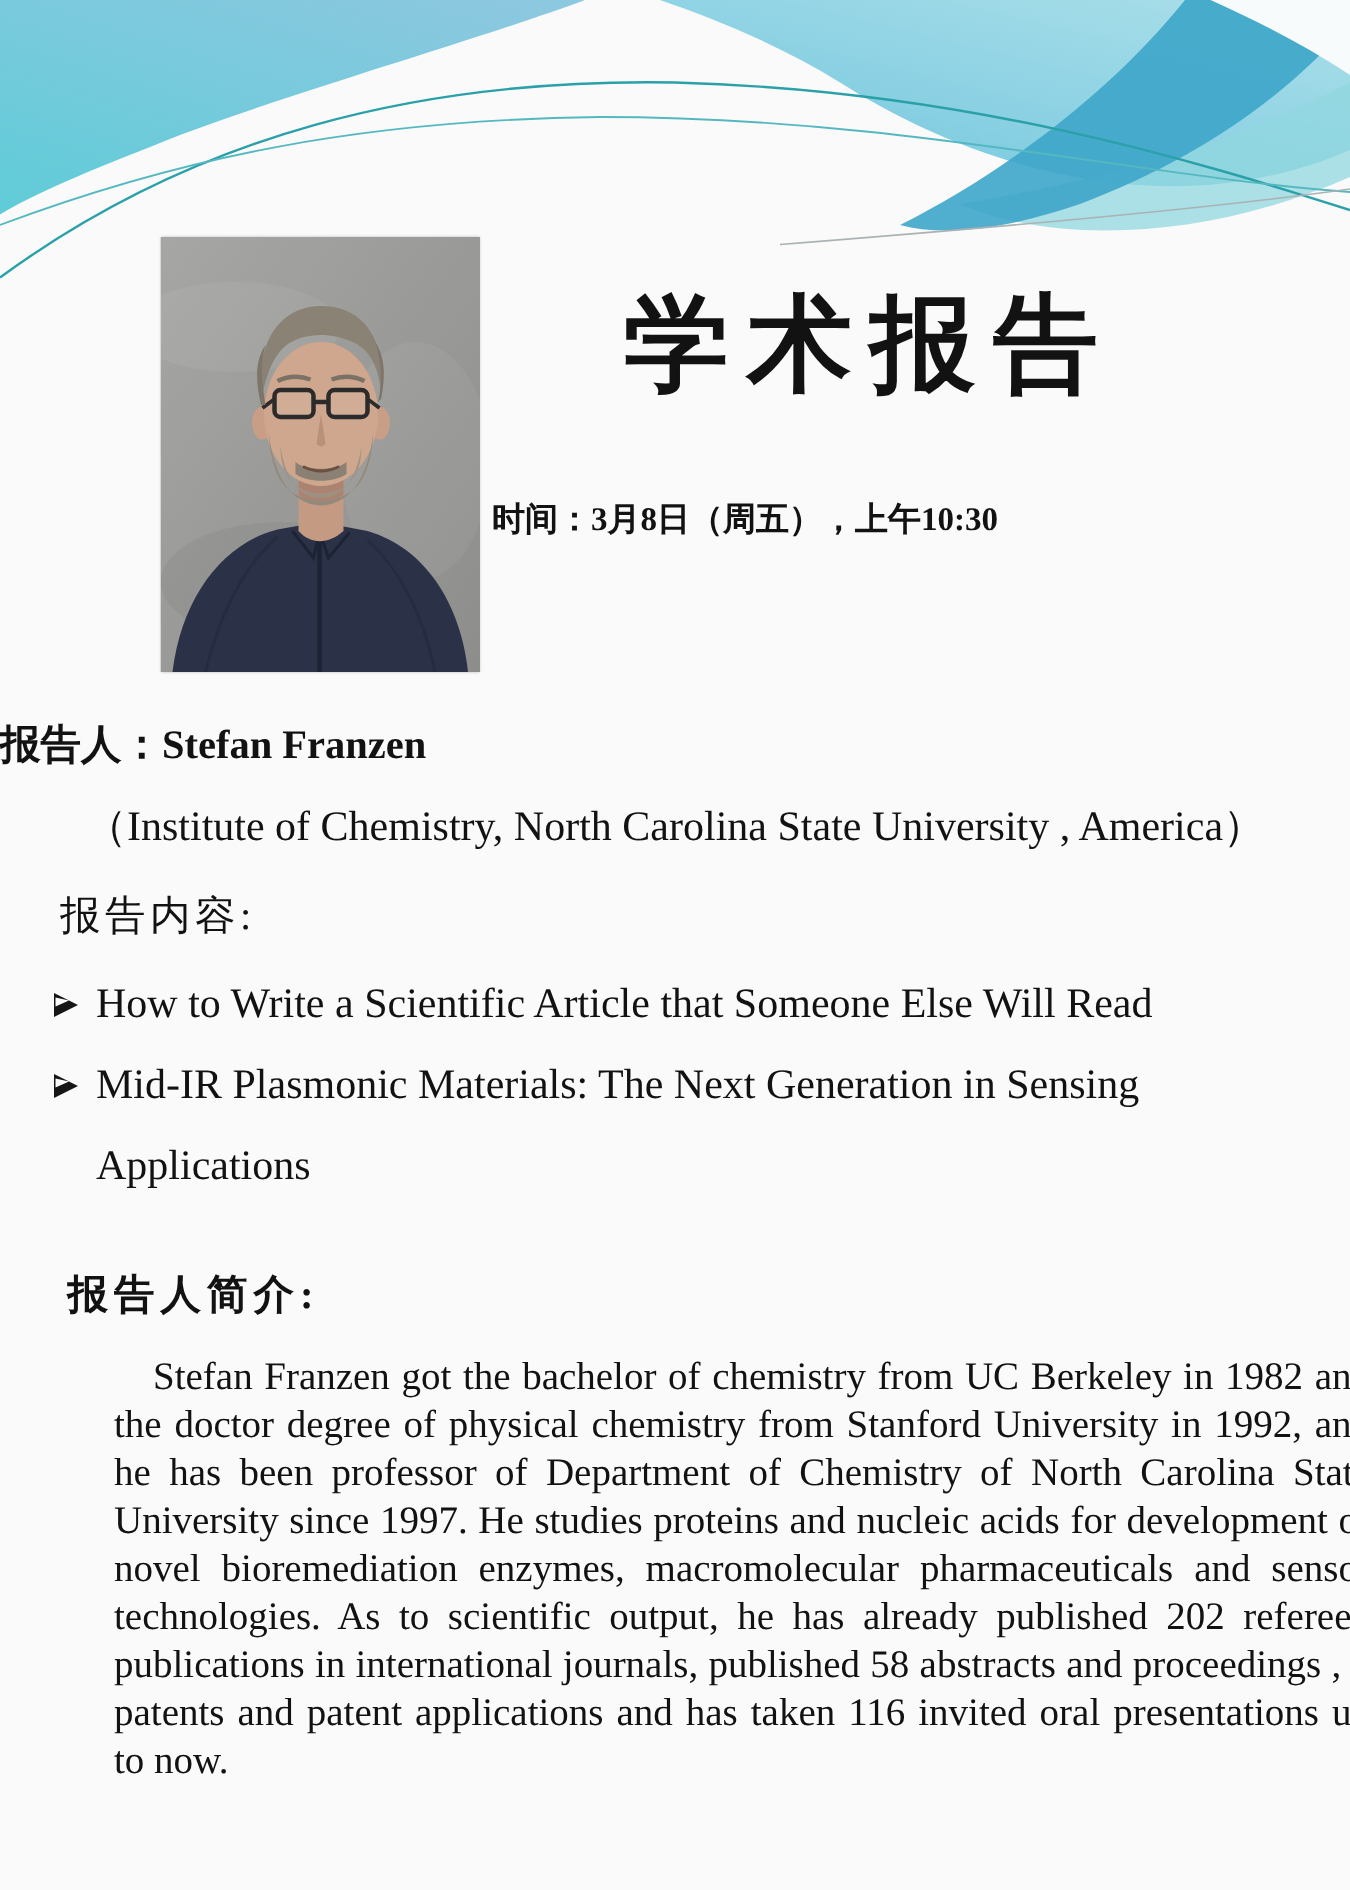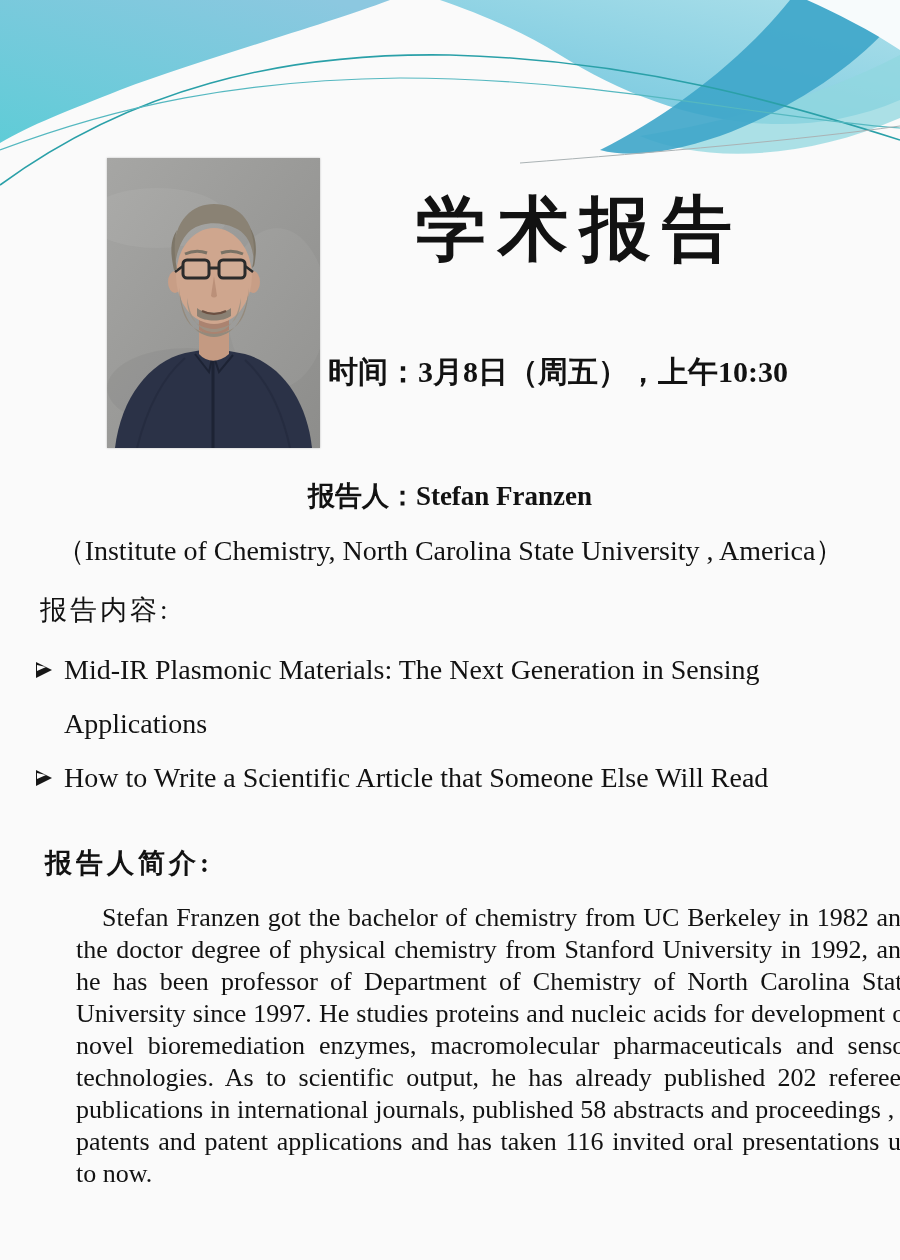--- a/index.html
+++ b/index.html
@@ -17,24 +17,24 @@
   .photo{left:107px;top:158px;width:213px;height:290px;box-shadow:0 0 2px rgba(0,0,0,.25);}
 
   
   .title{
     left:180px;top:183px;width:800px;text-align:center;
     font-size:70px;font-weight:bold;letter-spacing:12px;
     font-family:"Liberation Serif","DejaVu Serif",serif;
   }
 
   
-  .schedule{left:328px;top:348px;font-size:30px;font-weight:bold;line-height:48px;white-space:nowrap;}
+  .schedule{left:328px;top:322px;font-size:22px;font-weight:bold;line-height:48px;white-space:nowrap;}
 
   
-  .speaker-line{left:0;top:478px;width:900px;text-align:center;font-size:27px;font-weight:bold;}
+  .speaker-line{left:0;top:478px;width:900px;font-size:27px;font-weight:bold;}
   .affiliation{left:0;top:532px;width:900px;text-align:center;font-size:28px;}
 
   
   .contents-heading{left:40px;top:592px;font-size:27px;font-weight:normal;letter-spacing:3px;}
   .bullets{left:36px;top:643px;width:806px;font-size:28px;line-height:54px;}
   .bullet-item{position:relative;padding-left:28px;margin:0;}
   .bullet-marker{
     position:absolute;left:0;top:19px;width:0;height:0;
     border-top:8px solid transparent;border-bottom:8px solid transparent;
     border-left:16px solid #161616;
@@ -144,22 +144,22 @@
 
 <div class="abs speaker-line">
   <span>报告人：</span><span>Stefan Franzen</span>
 </div>
 <div class="abs affiliation">（Institute of Chemistry, North Carolina State University , America）</div>
 
 <div class="abs contents-heading">报告内容:</div>
 <div class="abs bullets">
   <div class="bullet-item">
     <span class="bullet-marker"></span>
-    <span>Mid-IR Plasmonic Materials: The Next Generation in Sensing Applications</span>
+    <span>How to Write a Scientific Article that Someone Else Will Read</span>
   </div>
   <div class="bullet-item">
     <span class="bullet-marker"></span>
-    <span>How to Write a Scientific Article that Someone Else Will Read</span>
+    <span>Mid-IR Plasmonic Materials: The Next Generation in Sensing Applications</span>
   </div>
 </div>
 
 <div class="abs bio-heading">报告人简介:</div>
 <div class="abs bio-text">Stefan Franzen got the bachelor of chemistry from UC Berkeley in 1982 and the doctor degree of physical chemistry from Stanford University in 1992, and he has been professor of Department of Chemistry of North Carolina State University since 1997. He studies proteins and nucleic acids for development of novel bioremediation enzymes, macromolecular pharmaceuticals and sensor technologies. As to scientific output, he has already published 202 refereed publications in international journals, published 58 abstracts and proceedings , 9 patents and patent applications and has taken 116 invited oral presentations up to now.</div>
 
 </body></html>

